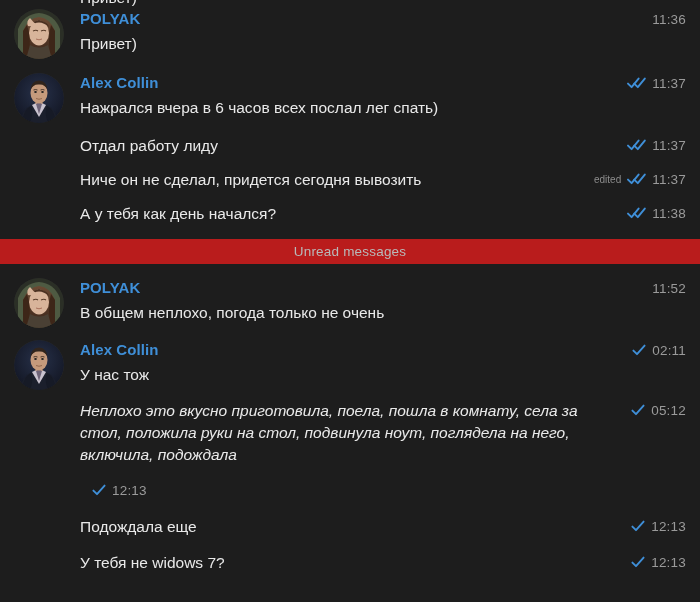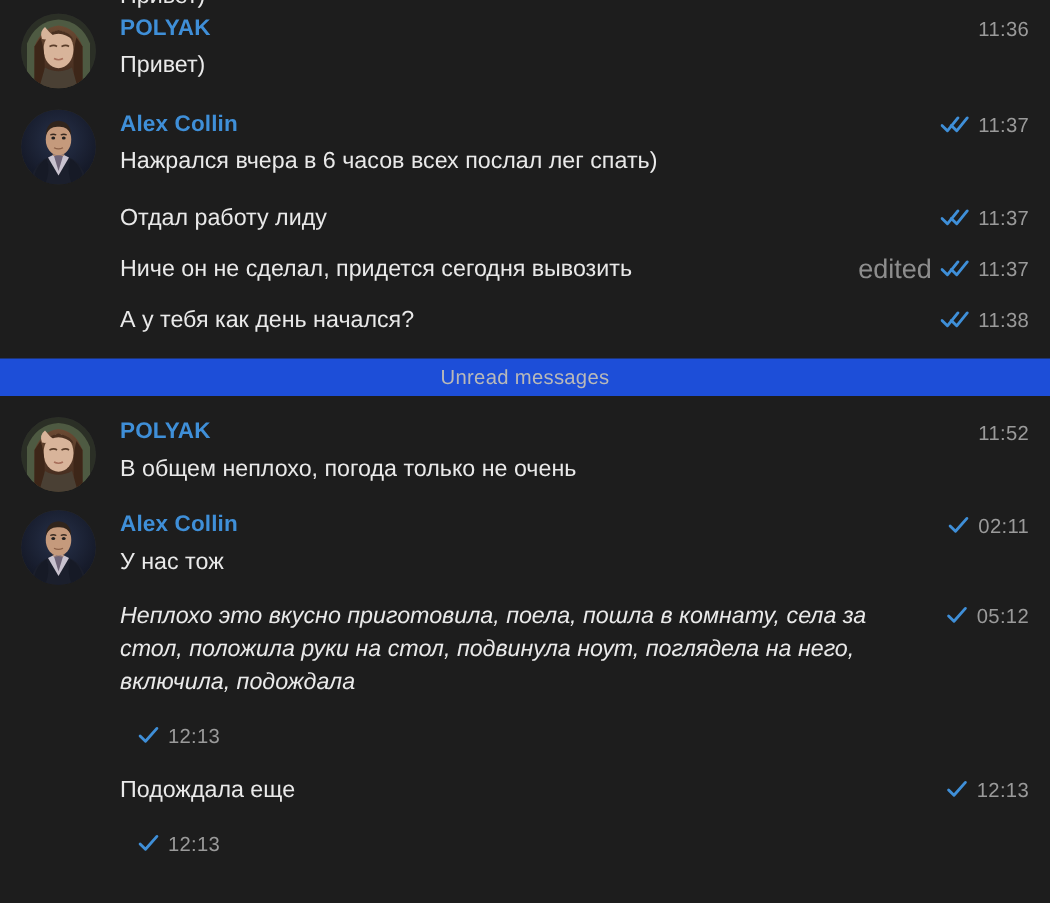--- a/index.html
+++ b/index.html
@@ -94,42 +94,42 @@
     display: flex;
     align-items: center;
     gap: 6px;
     margin-left: 12px;
     white-space: nowrap;
     height: 20px;
   }
   .meta.baseline-1 { margin-top: 0px; }
 
   .edited {
-    font-size: 18px;
+    font-size: 10px;
     color: #8d8d8d;
   }
   .time {
     font-size: 13.5px;
     color: #9a9a9a;
     letter-spacing: 0.2px;
     min-width: 33px;
     text-align: left;
   }
 
   .ticks {
     display: inline-flex;
     align-items: center;
     height: 14px;
   }
   .ticks svg { display: block; }
 
   
   .unread-divider {
     width: 100%;
-    background: #1d4ed8;
+    background: #b91c1c;
     text-align: center;
     font-size: 13.5px;
     color: #b9b9b9;
     line-height: 25px;
     height: 25px;
     letter-spacing: 0.2px;
   }
   .spacer-12 { height: 12px; }
   .spacer-14 { height: 14px; }
   .spacer-16 { height: 16px; }
@@ -421,20 +421,23 @@
             <path d="M1.4 6.6 L5 10.2 L12.6 1.6" fill="none" stroke="#3f8fd8" stroke-width="1.9" stroke-linecap="round" stroke-linejoin="round"></path>
           </svg>
         </span>
         <span class="time">12:13</span>
       </div>
     </div>
 
     <div class="spacer-14"></div>
 
     <div class="msg-row">
+      <div class="bubble">
+        <div class="text">У тебя не widows 7?</div>
+      </div>
       <div class="meta">
         <span class="ticks">
           <svg width="14" height="12" viewBox="0 0 14 12">
             <path d="M1.4 6.6 L5 10.2 L12.6 1.6" fill="none" stroke="#3f8fd8" stroke-width="1.9" stroke-linecap="round" stroke-linejoin="round"></path>
           </svg>
         </span>
         <span class="time">12:13</span>
       </div>
     </div>
   </div>

